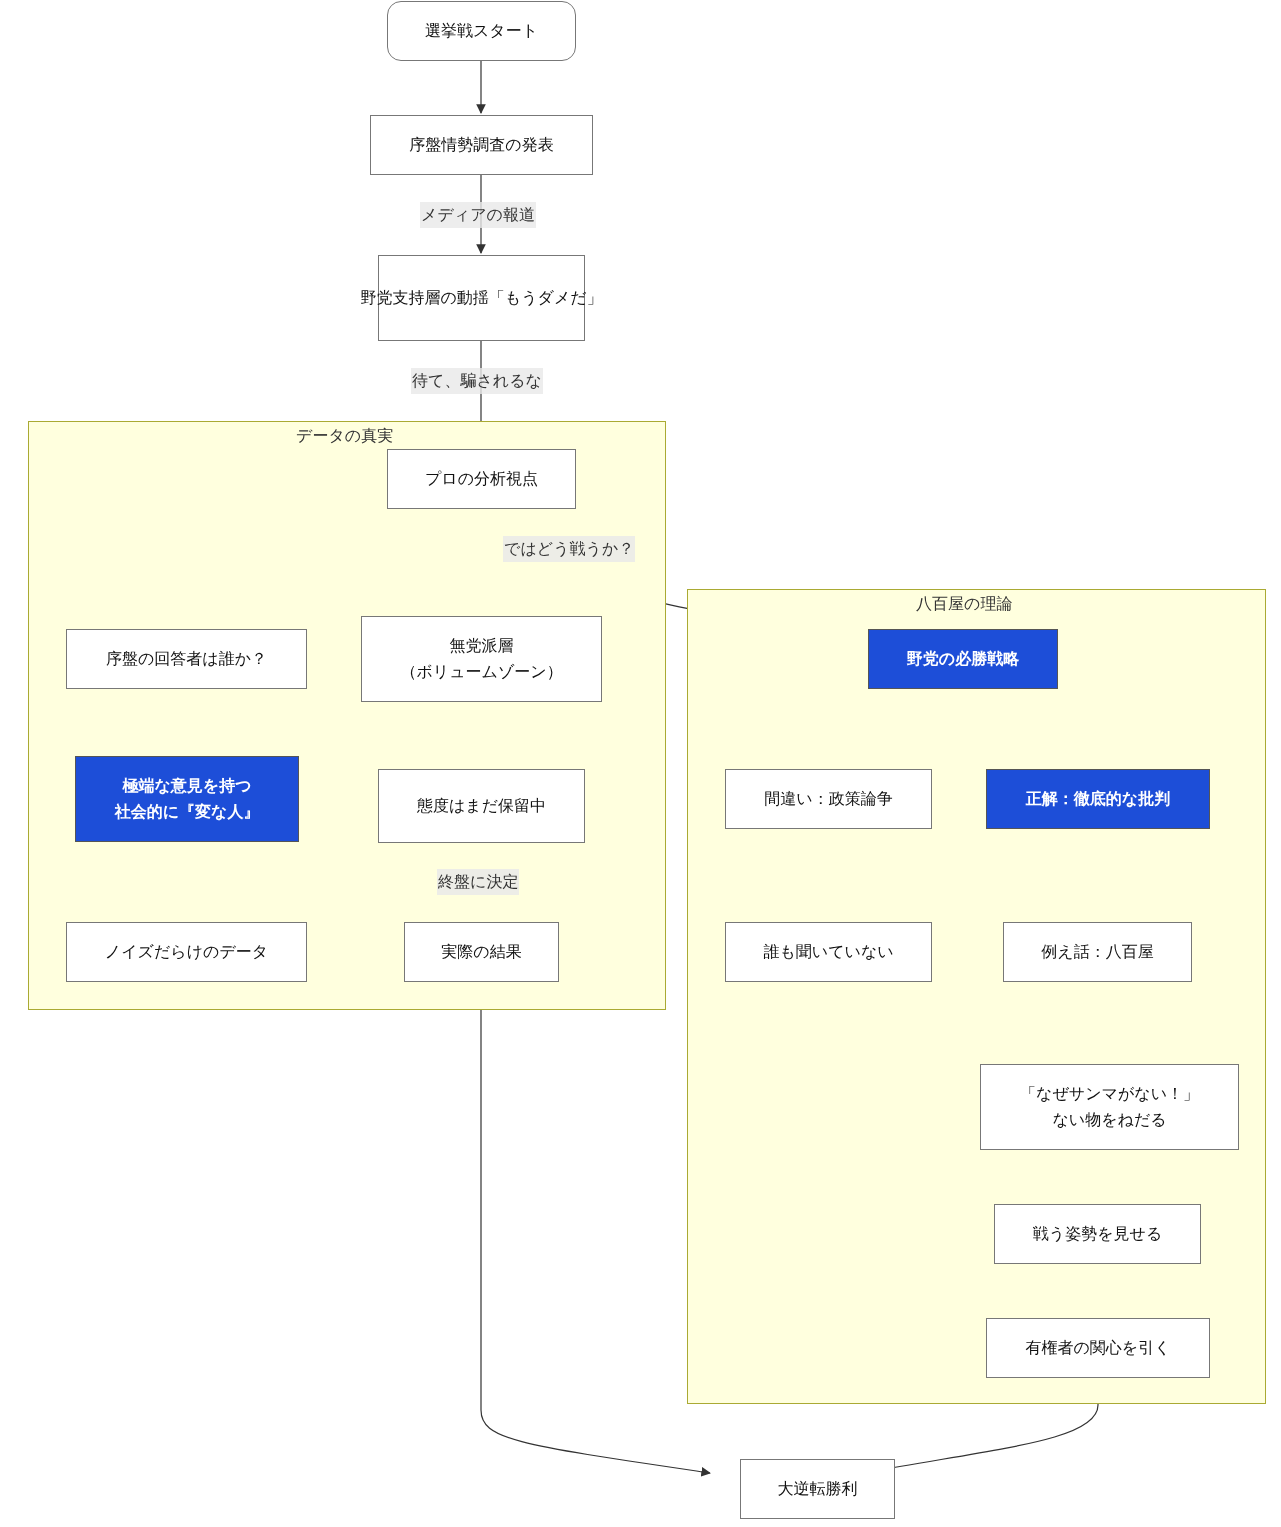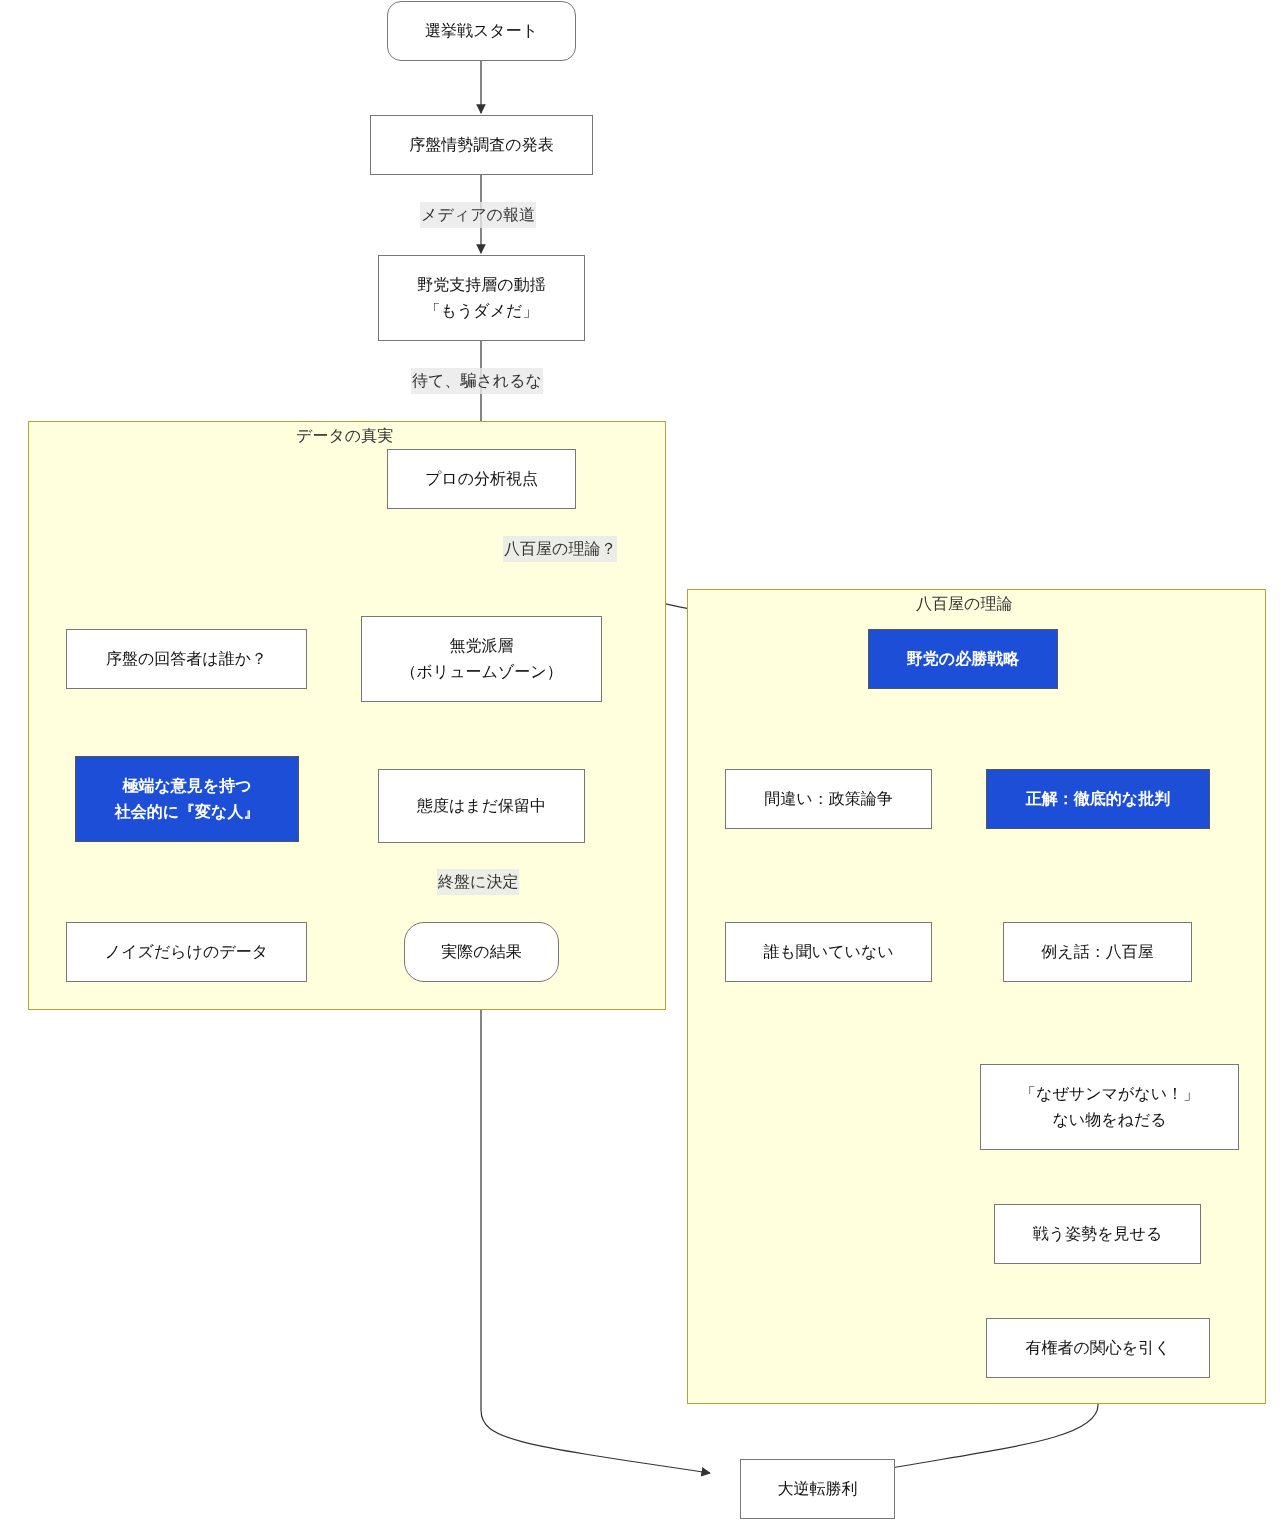--- a/index.html
+++ b/index.html
@@ -52,21 +52,21 @@
 <div class="cluster" style="left:687px;top:589px;width:579px;height:815px;">
   <span class="cluster-title" style="left:228px;">八百屋の理論</span>
 </div>
 
 <div class="node" style="left:387px;top:1px;width:189px;height:60px;border-radius:14px;">
   <span>選挙戦スタート</span>
 </div>
 <div class="node" style="left:370px;top:115px;width:223px;height:60px;">
   <span>序盤情勢調査の発表</span>
 </div>
-<div class="node" style="left:378px;top:255px;width:207px;height:86px;flex-direction:column;">
+<div class="node" style="left:378px;top:255px;width:207px;height:86px;flex-direction:row;">
   <span>野党支持層の動揺</span>
   <span>「もうダメだ」</span>
 </div>
 <div class="node" style="left:387px;top:449px;width:189px;height:60px;">
   <span>プロの分析視点</span>
 </div>
 <div class="node" style="left:66px;top:629px;width:241px;height:60px;">
   <span>序盤の回答者は誰か？</span>
 </div>
 <div class="node dark" style="left:75px;top:756px;width:224px;height:86px;flex-direction:column;">
@@ -76,21 +76,21 @@
 <div class="node" style="left:66px;top:922px;width:241px;height:60px;">
   <span>ノイズだらけのデータ</span>
 </div>
 <div class="node" style="left:361px;top:616px;width:241px;height:86px;flex-direction:column;">
   <span>無党派層</span>
   <span>（ボリュームゾーン）</span>
 </div>
 <div class="node" style="left:378px;top:769px;width:207px;height:74px;">
   <span>態度はまだ保留中</span>
 </div>
-<div class="node" style="left:404px;top:922px;width:155px;height:60px;border-radius:20px;">
+<div class="node" style="left:404px;top:922px;width:155px;height:60px;">
   <span>実際の結果</span>
 </div>
 <div class="node dark" style="left:868px;top:629px;width:190px;height:60px;">
   <span>野党の必勝戦略</span>
 </div>
 <div class="node" style="left:725px;top:769px;width:207px;height:60px;">
   <span>間違い：政策論争</span>
 </div>
 <div class="node dark" style="left:986px;top:769px;width:224px;height:60px;">
   <span>正解：徹底的な批判</span>
@@ -110,14 +110,14 @@
 </div>
 <div class="node" style="left:986px;top:1318px;width:224px;height:60px;">
   <span>有権者の関心を引く</span>
 </div>
 <div class="node" style="left:712px;top:1459px;width:155px;height:60px;margin-left:28px;">
   <span>大逆転勝利</span>
 </div>
 
 <span class="elabel" style="left:420px;top:202px;">メディアの報道</span>
 <span class="elabel" style="left:411px;top:368px;">待て、騙されるな</span>
-<span class="elabel" style="left:503px;top:536px;">八百屋の理論？</span>
+<span class="elabel" style="left:503px;top:536px;">ではどう戦うか？</span>
 <span class="elabel" style="left:437px;top:869px;">終盤に決定</span>
 
 </body></html>

